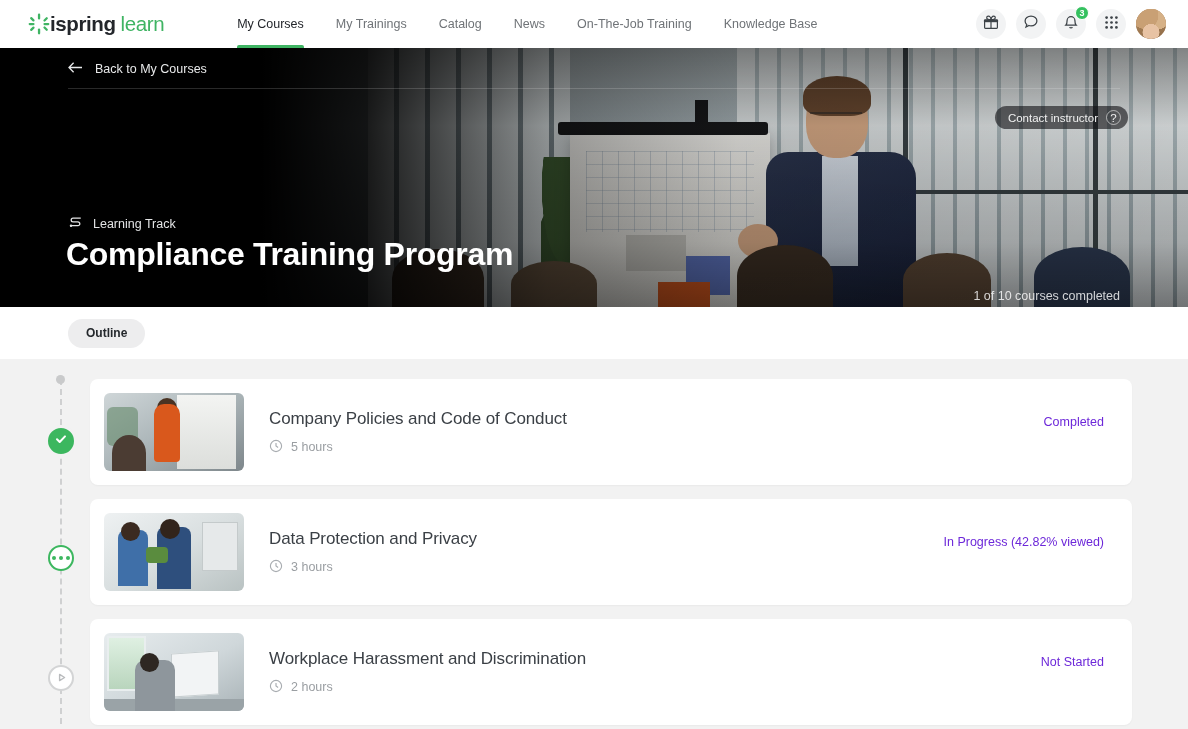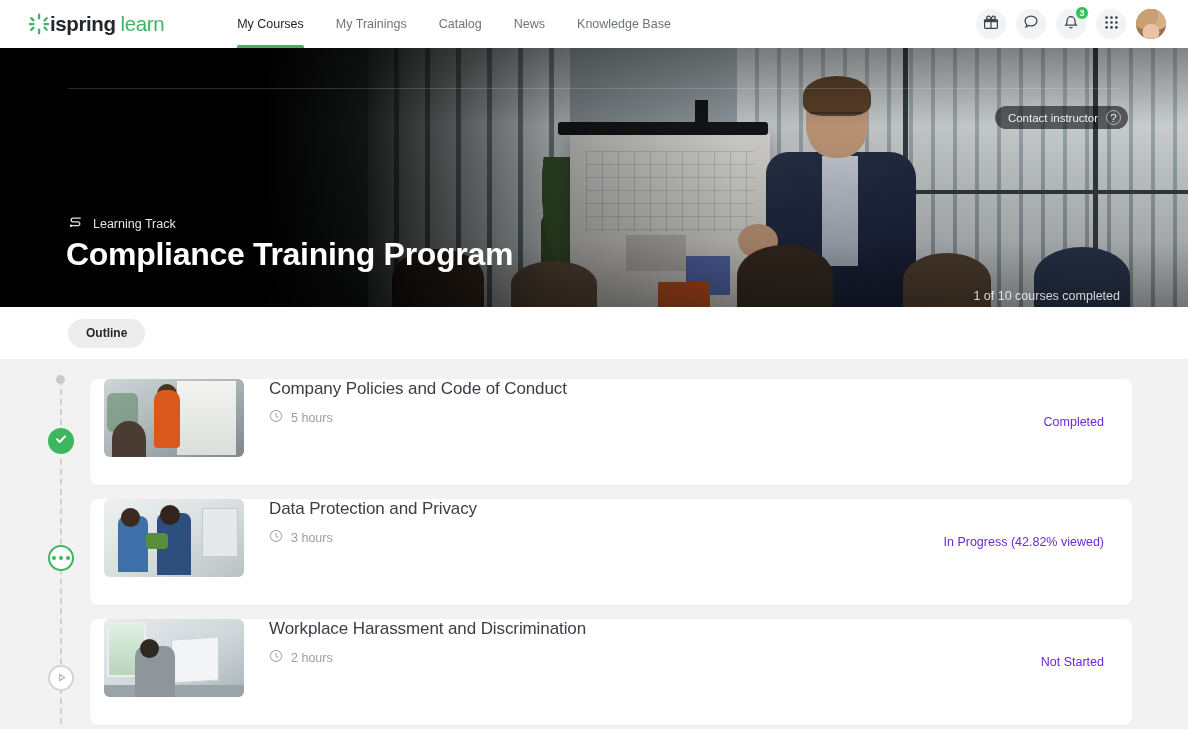--- a/index.html
+++ b/index.html
@@ -210,21 +210,21 @@
             border: 3px solid #f2f2f2; box-sizing: content-box; left: 45px; }
   .m-prog { background: #fff; border: 2px solid #3cb75f; top: 186px; display: flex; align-items: center;
             justify-content: center; gap: 3px; }
   .m-prog i { width: 4px; height: 4px; border-radius: 50%; background: #3cb75f; display: block; }
   .m-todo { background: #fff; border: 2px solid #d3d4d5; top: 306px; display: flex; align-items: center;
             justify-content: center; }
 
   .card-list { position: absolute; left: 90px; right: 56px; top: 20px; }
   .card {
     background: #fff; border-radius: 8px; height: 106px; margin-bottom: 14px;
-    display: flex; align-items: flex-start; padding: 0 28px 0 14px; cursor: pointer;
+    display: flex; align-items: center; padding: 0 28px 0 14px; cursor: pointer;
     box-shadow: 0 1px 2px rgba(0,0,0,.04);
   }
   .thumb {
     width: 140px; height: 78px; border-radius: 6px; overflow: hidden; flex: 0 0 auto; position: relative;
   }
   .cbody { margin-left: 25px; flex: 1 1 auto; }
   .ctitle { font-size: 17px; color: #3b4046; font-weight: 400; letter-spacing: -0.1px; }
   .cmeta { display: flex; align-items: center; gap: 8px; margin-top: 10px; }
   .cmeta span { font-size: 12.5px; color: #9a9ea2; }
   .cstatus { font-size: 12.5px; color: #6d28d9; white-space: nowrap; margin-top: 36px; align-self: flex-start; }
@@ -272,20 +272,21 @@
       </svg>
     </span>
     <span class="logo-text"><span>ispring</span><span class="learn">learn</span></span>
   </div>
 
   <nav class="mainnav">
     <div class="navitem active">My Courses</div>
     <div class="navitem">My Trainings</div>
     <div class="navitem">Catalog</div>
     <div class="navitem">News</div>
+    <div class="navitem">On-The-Job Training</div>
     <div class="navitem">Knowledge Base</div>
   </nav>
 
   <div class="topright">
     <div class="iconbtn">
       <span>
         <svg width="16" height="16" viewBox="0 0 16 16" fill="none" stroke="#3d4348" stroke-width="1.2">
           <rect x="1.6" y="5.8" width="12.8" height="8.6" rx="0.8"></rect>
           <path d="M0.9 5.8h14.2v2.4H0.9z" fill="#3d4348" stroke="none"></path>
           <path d="M8 5.8v8.6"></path>
@@ -359,20 +360,28 @@
     <div class="aud" style="left:33%;width:92px;height:58px;background:#4b3a2c;"></div>
     <div class="aud" style="left:43%;width:86px;height:46px;background:#6a5642;"></div>
     <div class="aud" style="left:62%;width:96px;height:62px;background:#3c2f24;"></div>
     <div class="aud" style="left:76%;width:88px;height:54px;background:#5a4635;"></div>
     <div class="aud" style="left:87%;width:96px;height:60px;background:#2d3a52;"></div>
     <div class="hp-ov2"></div>
     <div class="hp-ov"></div>
   </div>
 
   <div class="hero-inner">
+    <div class="backrow">
+      <span>
+        <svg width="15" height="13" viewBox="0 0 15 13" fill="none" stroke="#e8e9ea" stroke-width="1.3">
+          <path d="M14 6.5H1.4M5.6 1.8L1 6.5l4.6 4.7"></path>
+        </svg>
+      </span>
+      <span>Back to My Courses</span>
+    </div>
     <div class="hero-rule"></div>
 
     <div class="contactbtn">
       <span>Contact instructor</span>
       <span class="qmark">?</span>
     </div>
 
     <div class="lt-row">
       <span>
         <svg width="15" height="15" viewBox="0 0 16 16" fill="none" stroke="#e3e4e5" stroke-width="1.4">

